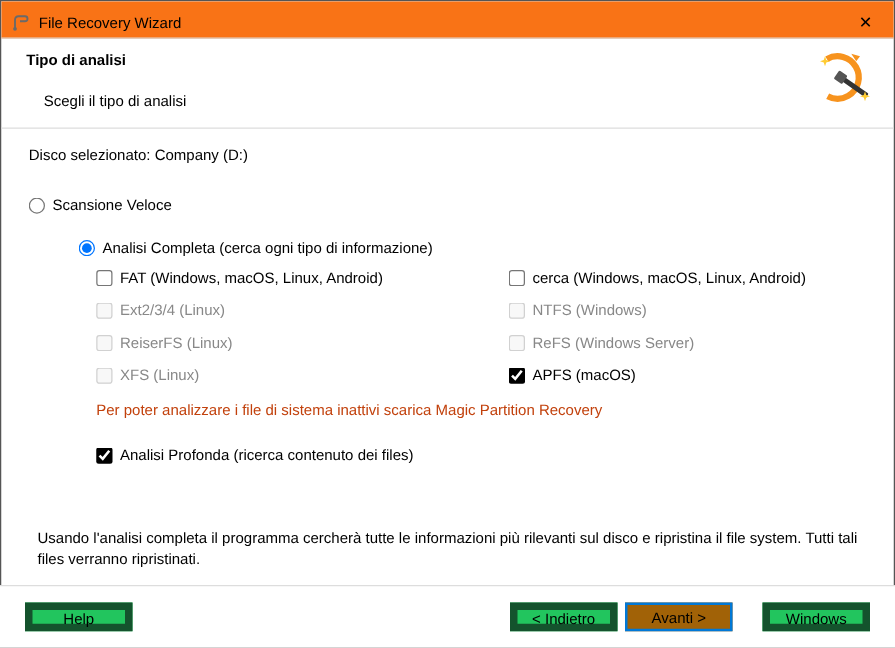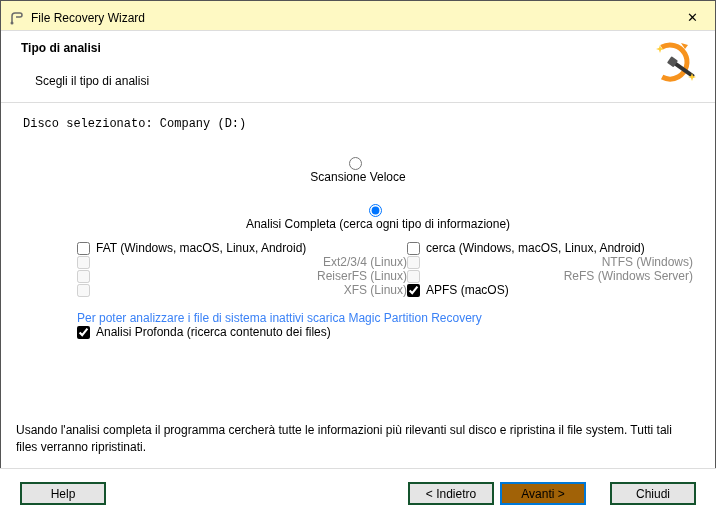--- a/index.html
+++ b/index.html
@@ -11,21 +11,21 @@
   height: 518px;
   overflow: hidden;
   border: 1px solid #555;
 }
 .titlebar {
   height: 30px;
   display: flex;
   align-items: center;
   padding: 4px 0 0 8px;
   border-bottom: 1px solid #ddd;
-  background: #fef9c3;
+  background: #f97316;
 }
 .titlebar .app-icon {
   width: 16px; height: 16px;
   margin-right: 6px;
 }
 .titlebar .title { font-size: 12px; color: #000; flex: 1; }
 .titlebar .close {
   width: 45px; height: 29px;
   display: flex; align-items: center; justify-content: center;
   font-size: 13px;
@@ -38,84 +38,84 @@
 }
 .header .heading { font-weight: bold; font-size: 12px; color: #000; }
 .header .sub { font-size: 12px; color: #000; margin-left: 14px; margin-top: 19px; }
 .header .wizard-icon {
   position: absolute; right: 15px; top: 6px;
 }
 
 .body {
   padding: 14px 22px 0 22px;
 }
-.disk-line { font-size: 12px; margin-bottom: 26px; font-family: Liberation Mono, monospace; }
+.disk-line { font-size: 12px; margin-bottom: 26px; }
 
 .radio-row {
   display: flex; align-items: center;
   margin-bottom: 20px;
   font-size: 12px;
-  flex-direction: column;
 }
 .radio-row.last { margin-bottom: 10px; margin-left: 40px; }
 .radio-row input { margin-right: 6px; }
 
 .fs-grid {
   margin-left: 54px;
   display: grid;
   grid-template-columns: 330px 1fr;
+  row-gap: 12px;
   margin-top: 6px;
 }
 .cb-row {
   display: flex; align-items: center;
   font-size: 12px;
 }
 .cb-row input { margin-right: 6px; width: 13px; height: 13px; }
-.cb-row.disabled { color: #888; justify-content: space-between; }
+.cb-row.disabled { color: #888; }
 .cb-row.disabled input { accent-color: #ccc; }
 .cb-row:not(.disabled) input { accent-color: #000; }
 
 .link-row {
   margin-left: 54px;
   margin-top: 14px;
-  color: #3b82f6;
+  color: #c2410c;
   font-size: 12px;
 }
 .deep-row {
   margin-left: 54px;
-  margin-top: 0;
+  margin-top: 22px;
   display: flex; align-items: center;
   font-size: 12px;
 }
 .deep-row input { margin-right: 6px; accent-color: #000; }
 
 .footnote {
   position: absolute;
-  left: 16px; right: 22px;
+  left: 30px; right: 22px;
   top: 422px;
   font-size: 12px;
   line-height: 1.4;
 }
 
 .footer {
   position: absolute;
   bottom: 0; left: 0; right: 0;
   height: 50px;
   border-top: 1px solid #ddd;
   display: flex;
   align-items: center;
   padding: 0 20px;
   background: #fff;
 }
 .footer .spacer { flex: 1; }
 .btn {
   min-width: 86px;
   height: 23px;
-  border: 2px solid #14532d;
-  background: #e5e5e5;
+  border: 6px solid #14532d;
+  background: #22c55e;
   font-size: 12px;
   font-family: inherit;
   padding: 0 12px;
   margin-left: 6px;
   cursor: default;
 }
 .btn.primary {
   border: 2px solid #0078d7;
   background: #a16207;
 }
@@ -208,14 +208,14 @@
   </label>
 </div>
 
 <div class="footnote">Usando l'analisi completa il programma cercherà tutte le informazioni più rilevanti sul disco e ripristina il file system. Tutti tali files verranno ripristinati.</div>
 
 <div class="footer">
   <button class="btn help">Help</button>
   <div class="spacer"></div>
   <button class="btn">&lt; Indietro</button>
   <button class="btn primary">Avanti &gt;</button>
-  <button class="btn" style="margin-left:24px">Chiudi</button>
+  <button class="btn" style="margin-left:24px">Windows</button>
 </div>
 
 </body></html>

